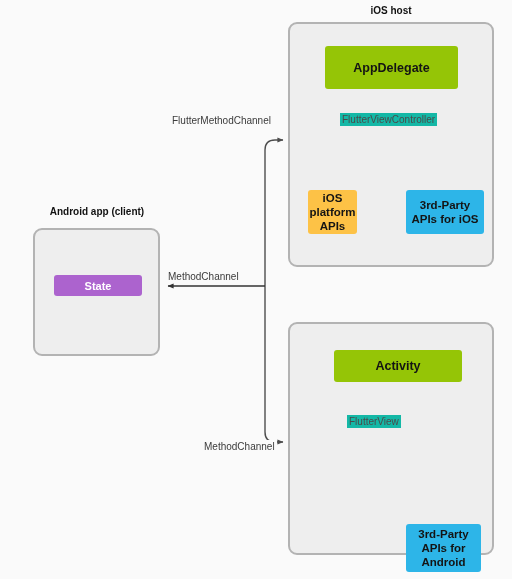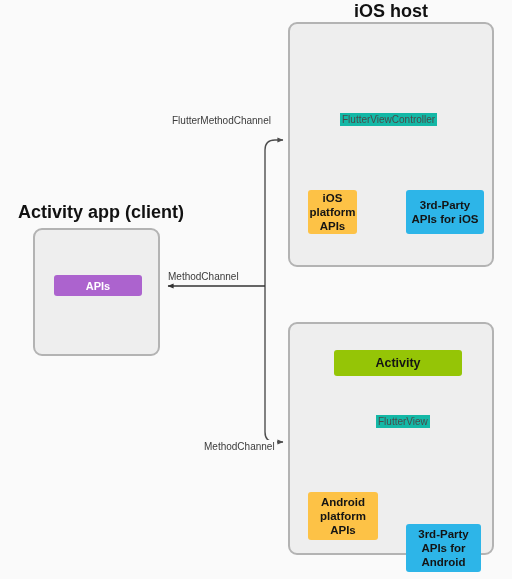--- a/index.html
+++ b/index.html
@@ -43,21 +43,21 @@
     background: #eeeeee;
     border: 2px solid #b3b3b3;
     border-radius: 9px;
     box-sizing: border-box;
   }
 
   
   .caption {
     position: absolute;
     background: #fafafa;
-    font-size: 18px;
+    font-size: 10px;
     font-weight: bold;
     color: #111111;
     text-align: center;
     white-space: nowrap;
     line-height: 18px;
   }
   #ios-caption     { left: 288px; top: 2px;   width: 206px; }
   #android-caption { left: 288px; top: 302px; width: 206px; }
   #flutter-caption { left: 18px;  top: 203px; width: 158px; }
 
@@ -75,21 +75,21 @@
     line-height: 14px;
     border-radius: 3px;
     padding: 2px;
   }
   .node.green  { background: #95c506; }
   .node.orange { background: #fdc246; }
   .node.blue   { background: #2db5e8; }
   .node.purple { background: #ac63ce; color: #ffffff; }
 
   #node-appdelegate { left: 325px; top: 46px;  width: 133px; height: 43px; font-size: 12.5px; }
-  #node-activity    { left: 334px; top: 350px; width: 128px; height: 26px; font-size: 12.5px; }
+  #node-activity    { left: 334px; top: 350px; width: 128px; height: 32px; font-size: 12.5px; }
 
   #node-ios-platform   { left: 308px; top: 190px; width: 49px;  height: 44px; }
   #node-ios-thirdparty { left: 406px; top: 190px; width: 78px;  height: 44px; }
   #node-android-platform   { left: 308px; top: 492px; width: 70px; height: 48px; }
   #node-android-thirdparty { left: 406px; top: 492px; width: 75px; height: 48px; margin-top: 32px; }
 
   #node-state { left: 54px; top: 275px; width: 88px; height: 21px; font-size: 11px; }
 
   
   .edge-label {
@@ -100,21 +100,21 @@
     white-space: nowrap;
     line-height: 13px;
     padding: 0 2px;
   }
   .edge-label.inner { color: #4a4a4a; background: #14b8a6; }
 
   #label-flutter-method-channel { left: 170px; top: 114px; }
   #label-method-channel-ios     { left: 166px; top: 270px; }
   #label-method-channel-android { left: 202px; top: 440px; }
   #label-flutterviewcontroller  { left: 340px; top: 113px; }
-  #label-flutterview            { left: 376px; top: 415px; }
+  #label-flutterview            { left: 347px; top: 415px; }
 </style>
 </head>
 <body>
 
 <div id="canvas">
 
   <svg class="wires" viewBox="0 0 512 579" xmlns="http://www.w3.org/2000/svg">
     <defs>
       <marker id="arrow-dark" markerWidth="7" markerHeight="7" refX="5.6" refY="3" orient="auto" markerUnits="userSpaceOnUse">
         <path d="M0,0.4 L6,3 L0,5.6 z" fill="#333333"></path>
@@ -151,43 +151,43 @@
       <path d="M391,433 L391,452"></path>
       <path d="M391,452 L348,452 Q342,452 342,458 L342,485" marker-end="url(#arrow-dark)"></path>
       <path d="M391,452 L437,452 Q443,452 443,458 L443,485" marker-end="url(#arrow-dark)"></path>
     </g>
   </svg>
 
   <div class="caption" id="ios-caption">iOS host</div>
 
   <div class="panel" id="ios-panel"></div>
 
+  <div class="node green" id="node-appdelegate">AppDelegate</div>
 
   <div class="edge-label inner" id="label-flutterviewcontroller">FlutterViewController</div>
 
   <div class="node orange" id="node-ios-platform">iOS platform APIs</div>
 
   <div class="node blue" id="node-ios-thirdparty">3rd-Party APIs for iOS</div>
 
 
   <div class="panel" id="android-panel"></div>
 
   <div class="node green" id="node-activity">Activity</div>
 
   <div class="edge-label inner" id="label-flutterview">FlutterView</div>
 
-  <div class="node orange" id="node-android-platform">Android platform APIs</div>
 
   <div class="node blue" id="node-android-thirdparty">3rd-Party APIs for Android</div>
 
-  <div class="caption" id="flutter-caption">Activity app (client)</div>
+  <div class="caption" id="flutter-caption">Android app (client)</div>
 
   <div id="flutter-panel"></div>
 
-  <div class="node purple" id="node-state">APIs</div>
+  <div class="node purple" id="node-state">State</div>
 
   <div class="edge-label" id="label-flutter-method-channel">FlutterMethodChannel</div>
 
   <div class="edge-label" id="label-method-channel-ios">MethodChannel</div>
 
   <div class="edge-label" id="label-method-channel-android">MethodChannel</div>
 
 </div>
 
 </body></html>

